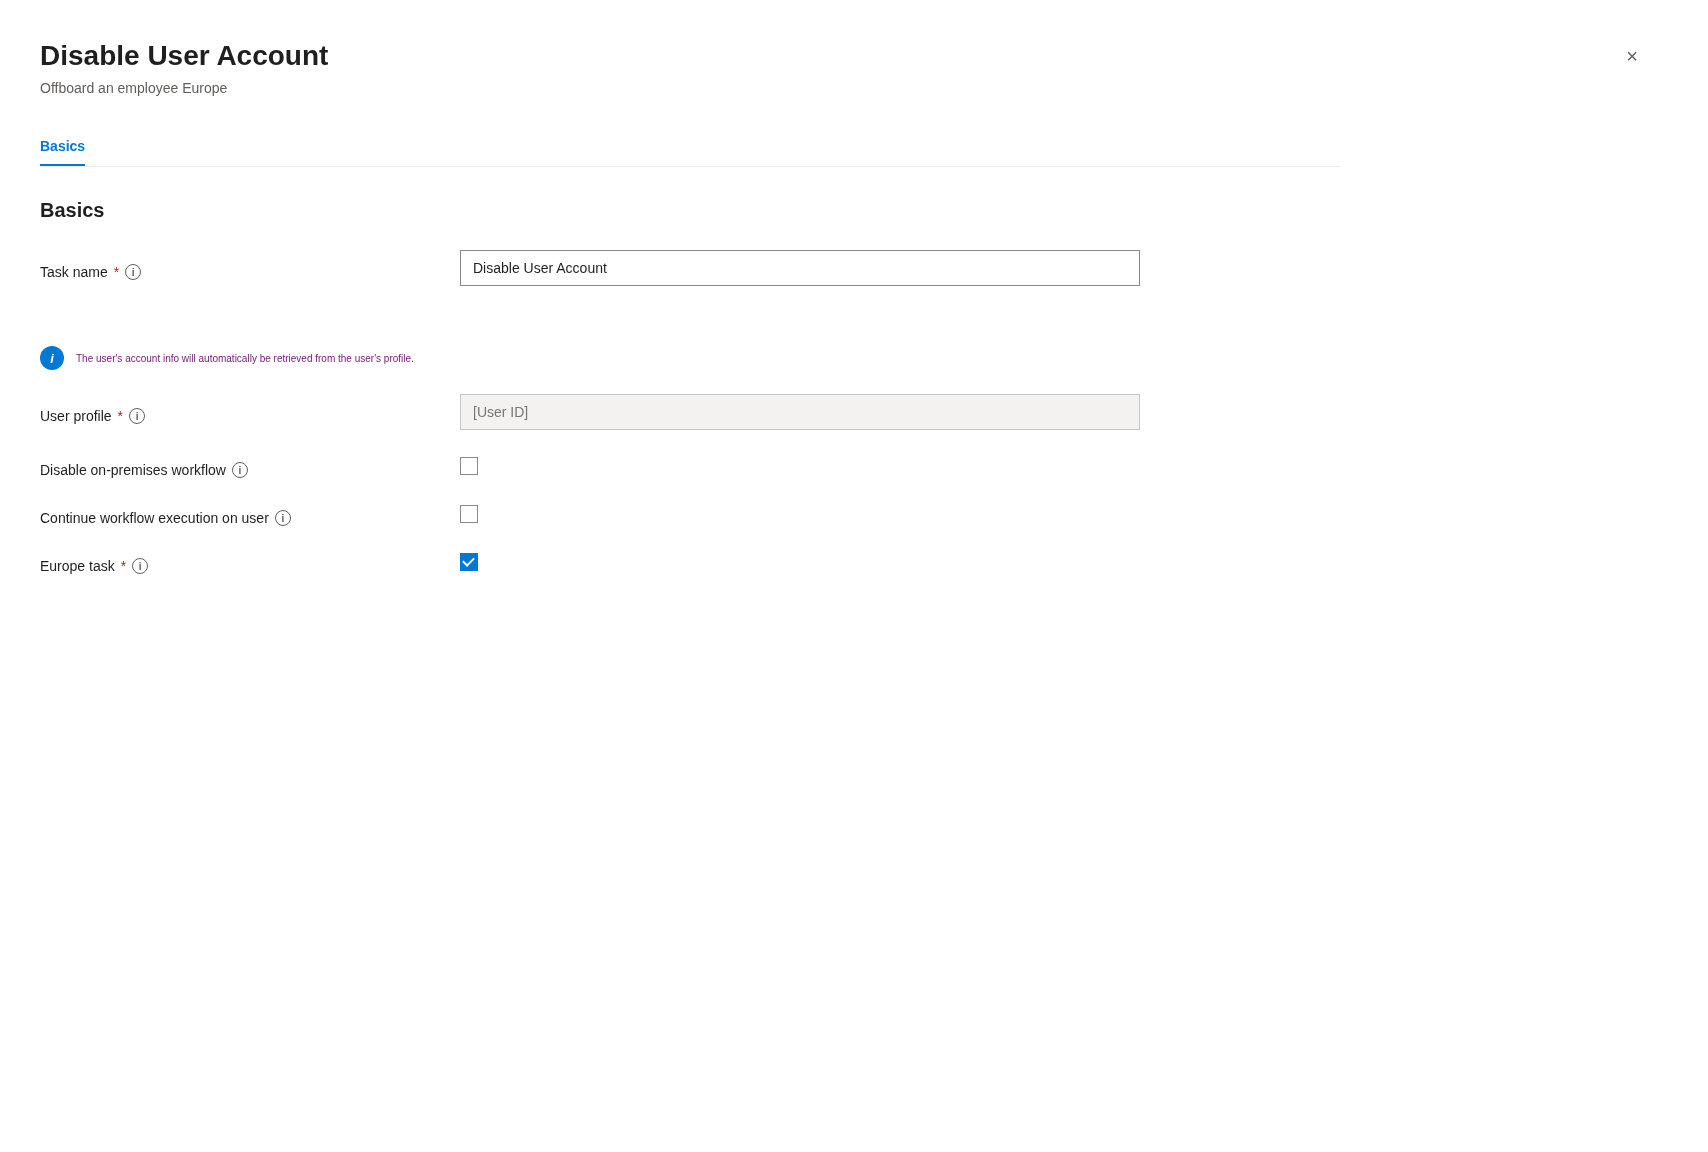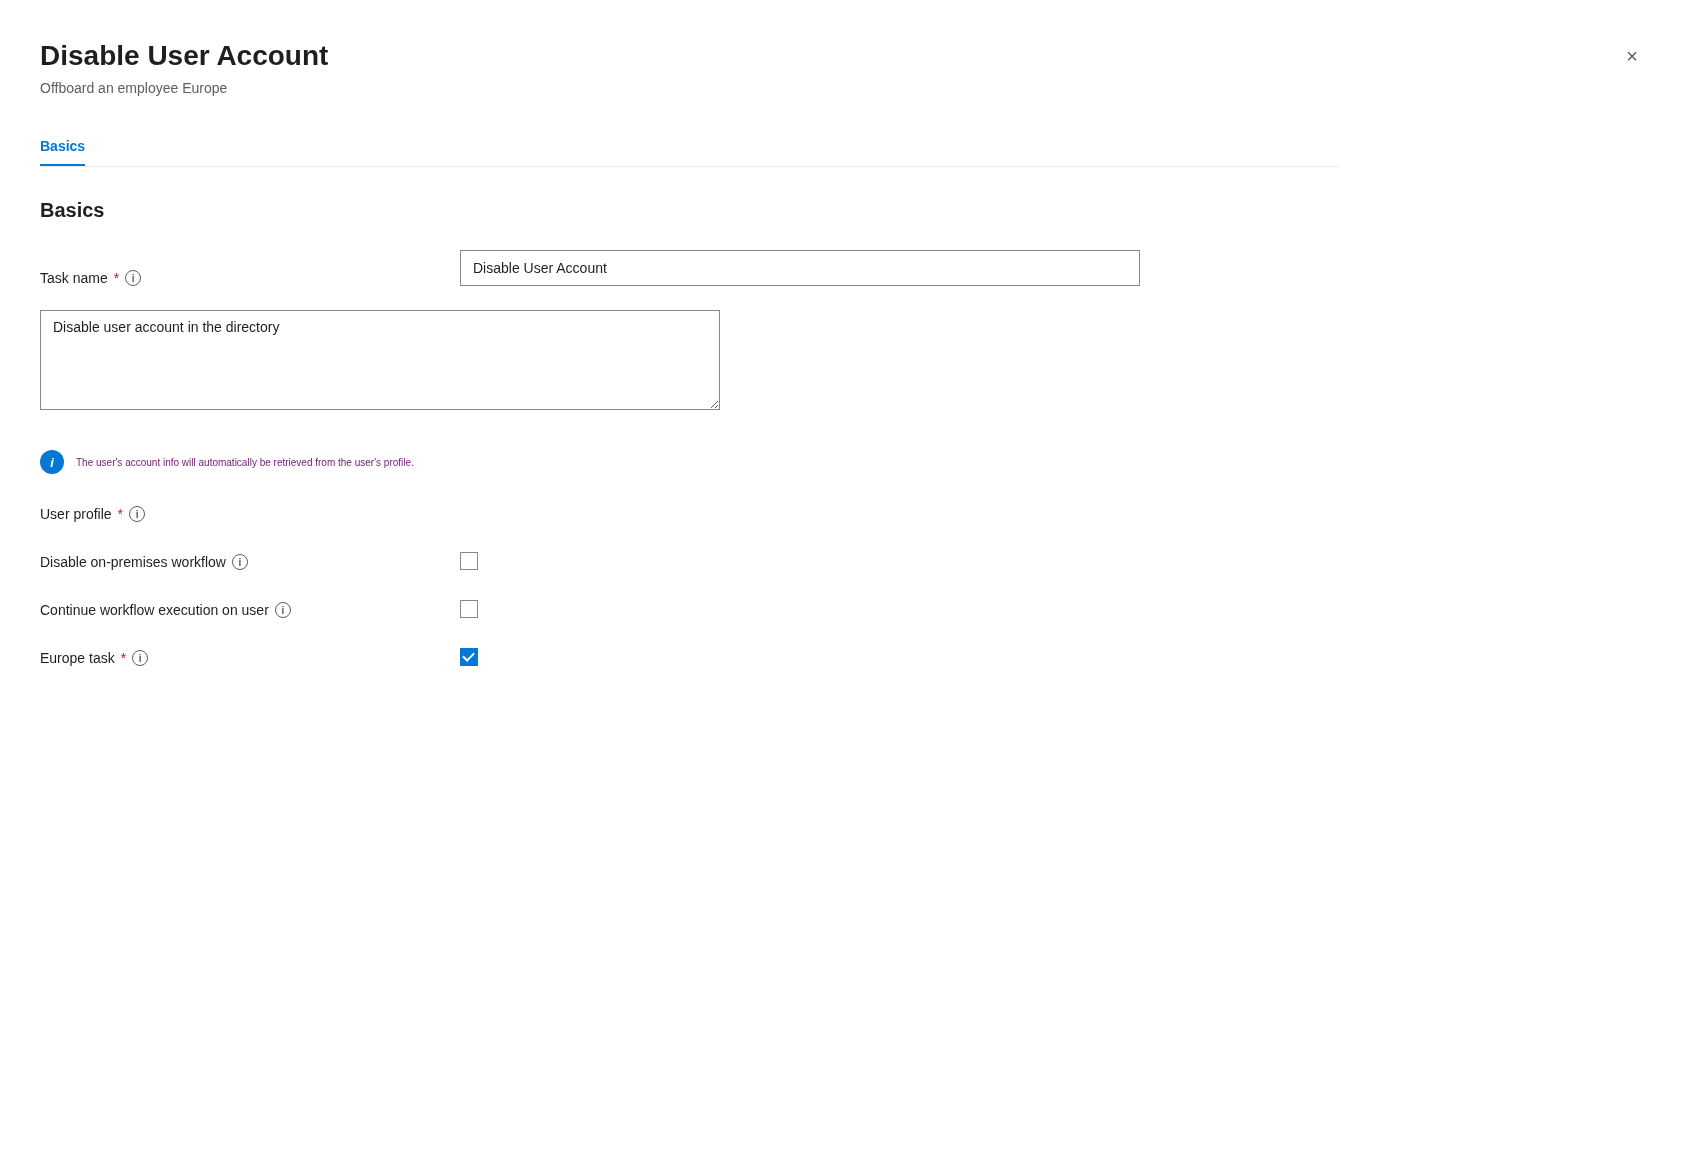--- a/index.html
+++ b/index.html
@@ -83,21 +83,21 @@
 
     .section-title {
       font-size: 20px;
       font-weight: 700;
       color: #1f1f1f;
       margin-bottom: 28px;
     }
 
     .form-group {
       display: flex;
-      align-items: flex-end;
+      align-items: center;
       margin-bottom: 24px;
     }
 
     .form-label {
       width: 420px;
       min-width: 420px;
       font-size: 14px;
       color: #1f1f1f;
       padding-top: 8px;
       display: flex;
@@ -261,41 +261,41 @@
         <span>Task name</span>
         <span class="required-star">*</span>
         <span class="info-icon">i</span>
       </div>
       <div class="form-control">
         <input type="text" class="text-input" value="Disable User Account" style="">
       </div>
     </div>
 
     <div class="form-group">
-      <div class="form-control">
-        <textarea class="textarea-input" style="">Disable user account in the directory</textarea>
-      </div>
     </div>
   </div>
 
   <div class="configure-section">
 
     <div class="info-banner">
       <div class="info-circle-icon">
         <span>i</span>
       </div>
       <span class="info-banner-text">The user's account info will automatically be retrieved from the user's profile.</span>
     </div>
 
     <div class="form-group">
       <div class="form-label">
         <span>User profile</span>
         <span class="required-star">*</span>
         <span class="info-icon">i</span>
       </div>
+      <div class="form-control">
+        <input type="text" class="disabled-input" disabled="" placeholder="[User ID]" style="">
+      </div>
     </div>
 
     <div class="form-group">
       <div class="form-label">
         <span>Disable on-premises workflow</span>
         <span class="info-icon">i</span>
       </div>
       <div class="checkbox-wrapper">
         <input type="checkbox" class="checkbox-input" style="">
       </div>

